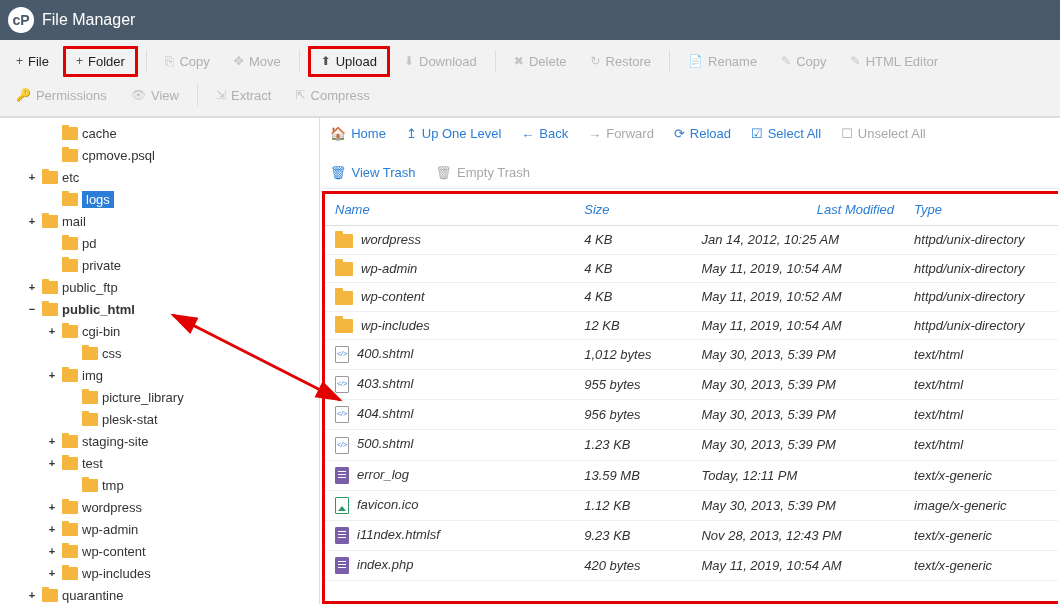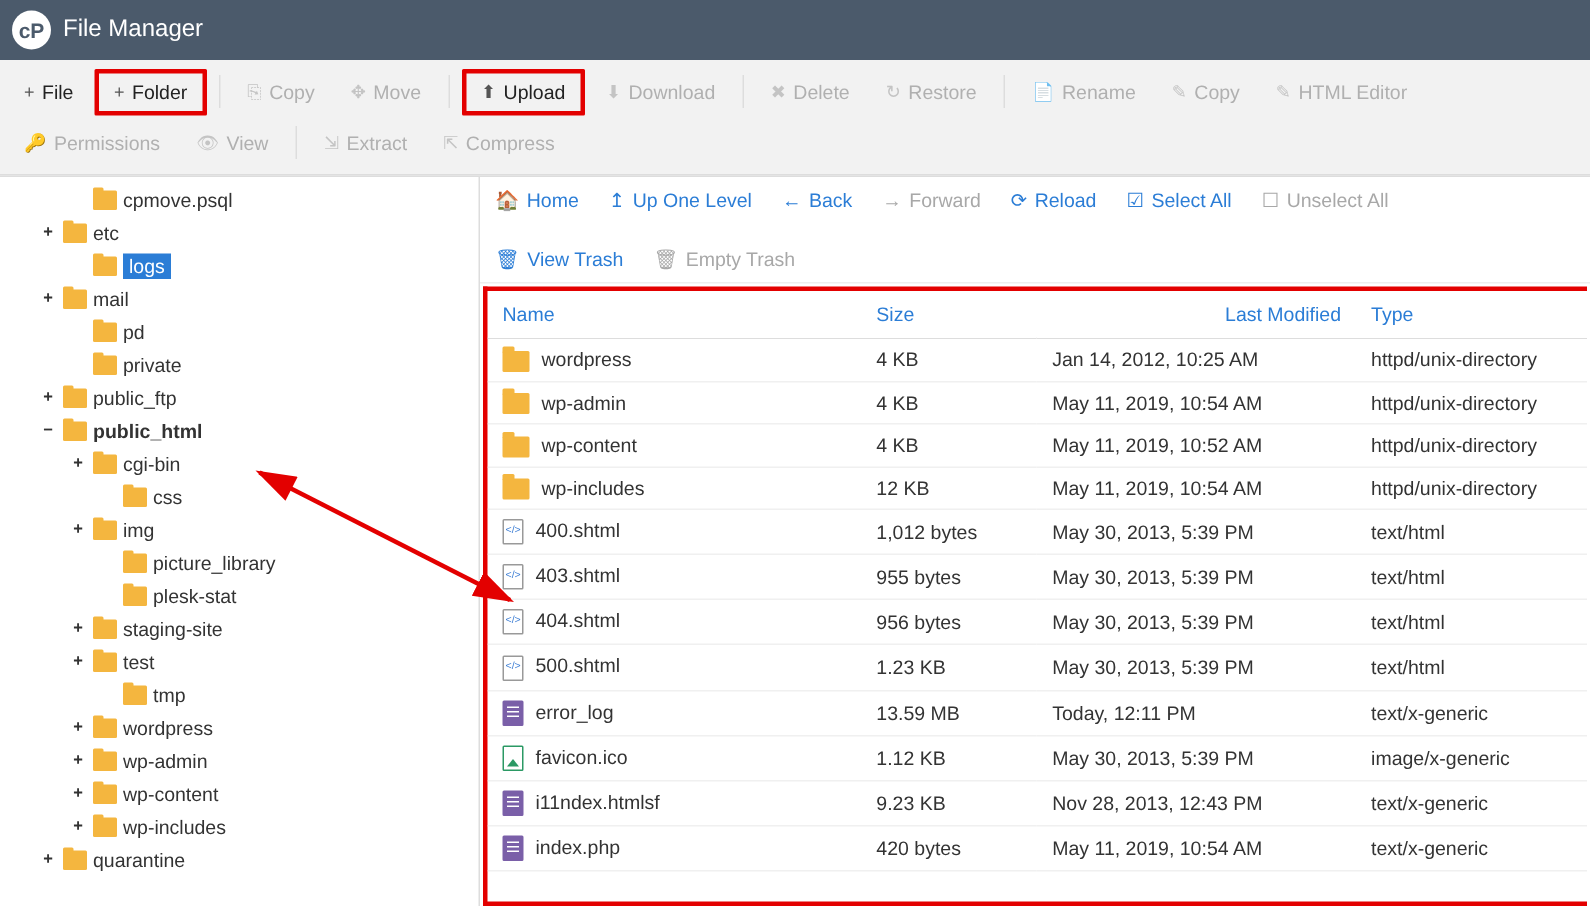--- a/index.html
+++ b/index.html
@@ -47,21 +47,21 @@
   .tree-item.bold .label { font-weight: bold; }
 
   
   .crumb-bar { padding: 8px 10px; display: flex; gap: 18px; align-items: center; border-bottom: 1px solid #eee; flex-wrap: wrap; }
   .crumb-bar .cbtn { display: inline-flex; align-items: center; gap: 5px; color: #2b7dd6; cursor: pointer; font-size: 13px; }
   .crumb-bar .cbtn.gray { color: #a8a8a8; }
   .crumb-bar .cbtn .ci { font-size: 13px; }
 
   
   .table-wrap { flex: 1; overflow: auto; position: relative; border: 3px solid #e30000; border-right: none; margin: 2px 2px 0 2px; }
-  .file-table { width: 100%; border-collapse: collapse; font-size: 13px; }
+  .file-table { width: 100%; border-collapse: collapse; font-size: 13px; font-style: italic; }
   .file-table thead th { text-align: left; color: #2b7dd6; font-weight: normal; padding: 8px 10px; border-bottom: 1px solid #ddd; background: #fff; position: sticky; top: 0; }
   .file-table tbody td { padding: 6px 10px; border-bottom: 1px solid #f0f0f0; color: #333; white-space: nowrap; }
   .ficon { display: inline-block; width: 16px; height: 16px; margin-right: 8px; vertical-align: middle; }
   .ficon.folder { width: 18px; height: 14px; background: #f4b63f; border-radius: 1px; position: relative; }
   .ficon.folder::before { content: ""; position: absolute; top: -3px; left: 0; width: 8px; height: 4px; background: #f4b63f; border-radius: 1px 1px 0 0; }
   .ficon.doc { width: 14px; height: 17px; background: #fff; border: 1px solid #999; border-radius: 1px; position: relative; }
   .ficon.doc.code::after { content: "</>"; position: absolute; font-size: 7px; color: #3b7dd4; left: 1px; top: 3px; }
   .ficon.doc.generic { background: #7a5fa8; border-color: #7a5fa8; }
   .ficon.doc.generic::after { content: ""; position: absolute; left: 2px; top: 3px; width: 8px; height: 1px; background: #fff; box-shadow: 0 3px 0 #fff, 0 6px 0 #fff; }
   .ficon.doc.image { background: #fff; border-color: #2b9964; }
@@ -153,20 +153,25 @@
       </div>
       <div class="tbtn dim">
         <span class="ico">⇱</span>
         <span>Compress</span>
       </div>
     </div>
 </div>
 
 <div class="main">
   <div class="tree-pane" id="tree-pane">
+      <div class="tree-item" style="padding-left: 40px;">
+        <span class="tree-toggle"></span>
+        <span class="folder-icon"></span>
+        <span class="label">cache</span>
+      </div>
       <div class="tree-item" style="padding-left: 40px;">
         <span class="tree-toggle"></span>
         <span class="folder-icon"></span>
         <span class="label">cpmove.psql</span>
       </div>
       <div class="tree-item" style="padding-left: 20px;">
         <span class="tree-toggle">+</span>
         <span class="folder-icon"></span>
         <span class="label">etc</span>
       </div>

